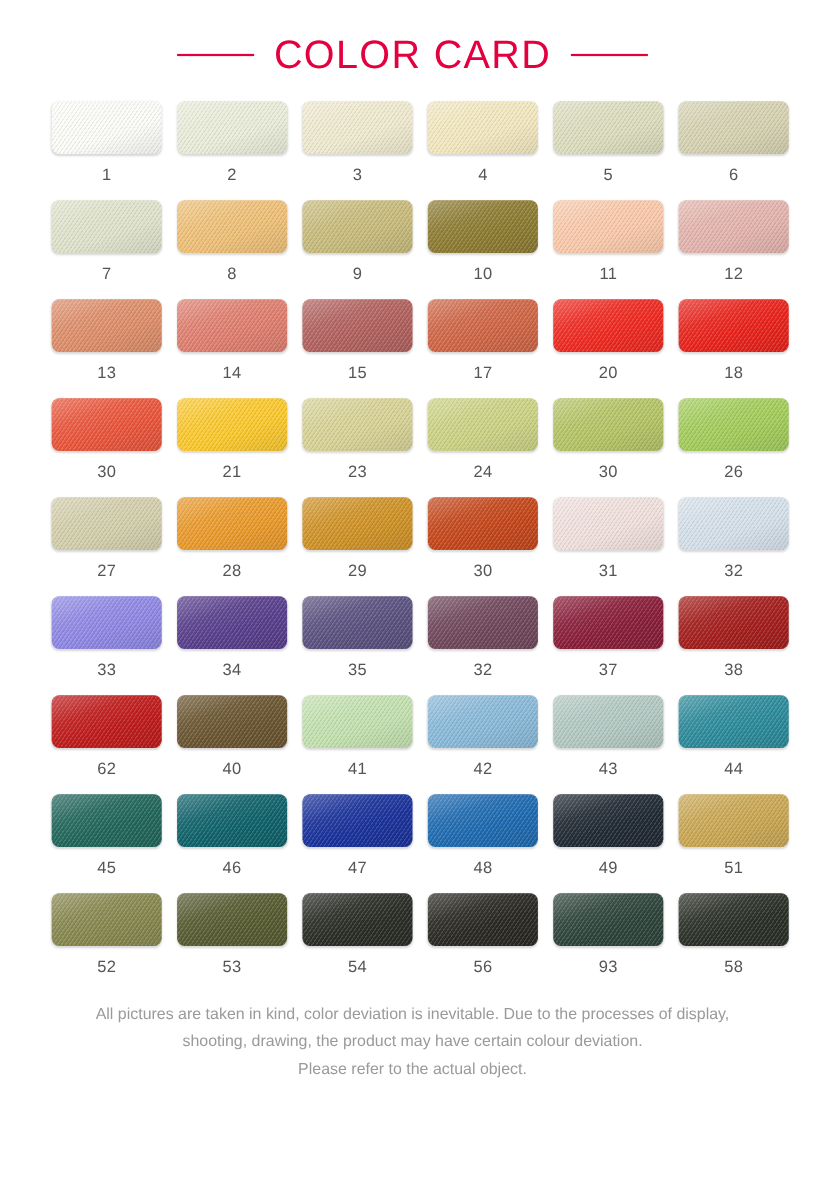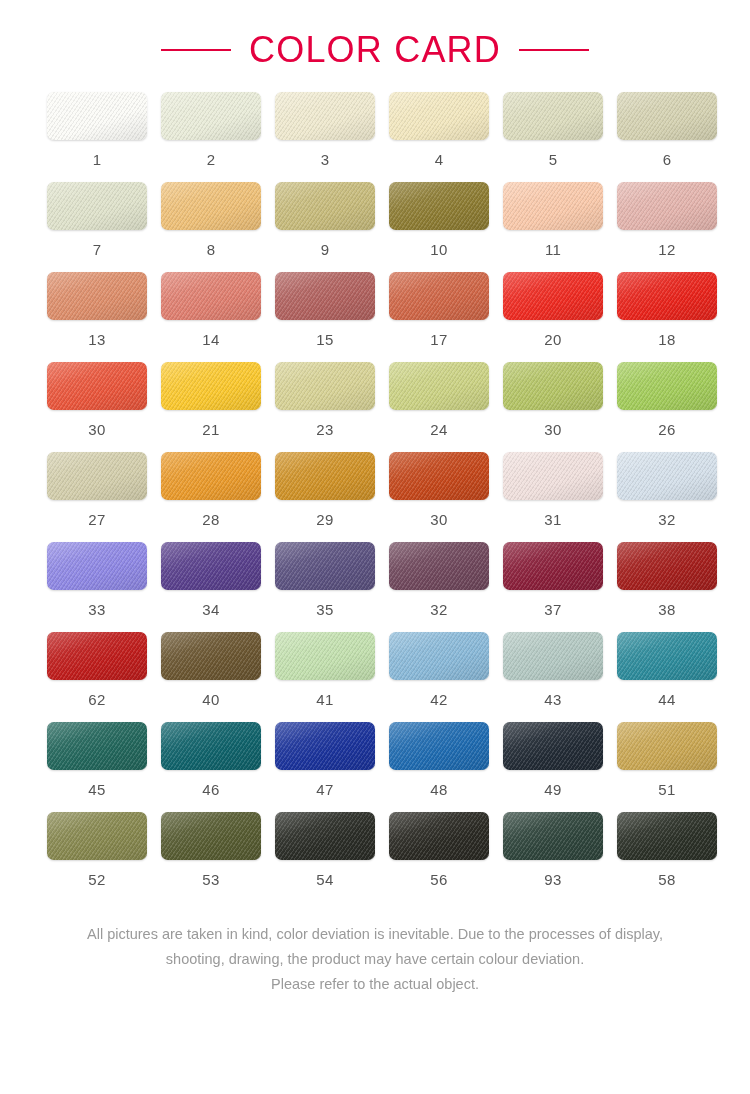--- a/index.html
+++ b/index.html
@@ -94,21 +94,21 @@
   .num {
     margin-top: 12px;
     font-size: 15px;
     color: #555555;
     line-height: 1;
     letter-spacing: 0.3px;
   }
 
   
   .footer {
-    margin-top: 20px;
+    margin-top: 8px;
     text-align: center;
     color: #9a9a9a;
     font-size: 14.5px;
     line-height: 25px;
   }
   .footer div {
     white-space: nowrap;
   }
 </style>
 </head>

